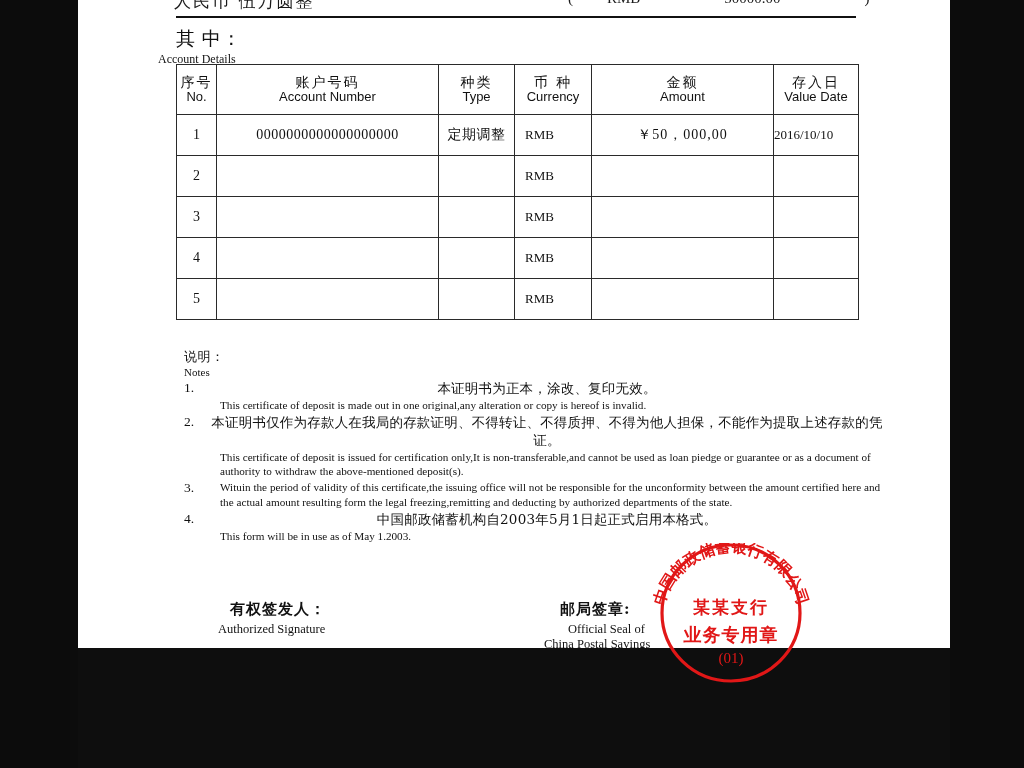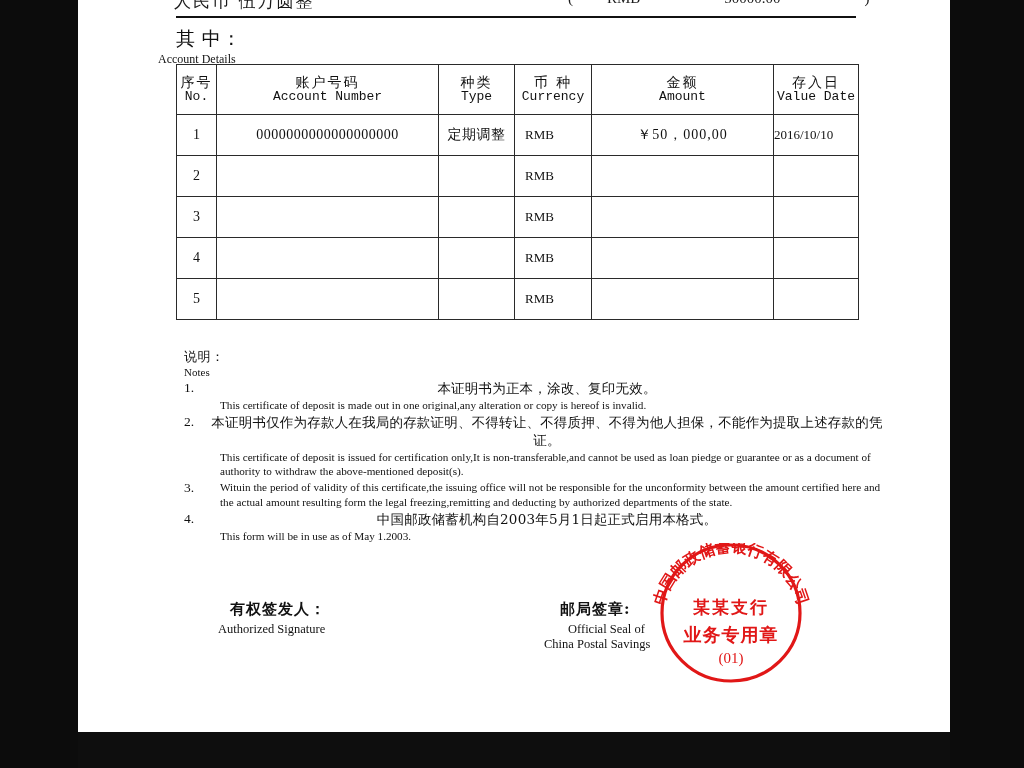--- a/index.html
+++ b/index.html
@@ -19,21 +19,21 @@
   .band {
     position: absolute; top: 0; height: 768px;
     background: #0c0c0c;
   }
   .band.left  { left: 0;   width: 78px; }
   .band.right { left: 950px; width: 74px; }
 
   #page {
     position: absolute;
     left: 78px; top: 0;
-    width: 872px; height: 732px;
+    width: 872px; height: 648px;
     background: #ffffff;
   }
 
   
   .topline {
     position: absolute;
     left: 0; top: -6px;
     width: 872px;
     height: 22px;
     overflow: hidden;
@@ -108,21 +108,21 @@
   #acct-table td { height: 41px; }
   .th-zh {
     display: block;
     font-family: "DejaVu Serif", serif;
     font-size: 14px;
     letter-spacing: 2px;
     line-height: 1.15;
   }
   .th-en {
     display: block;
-    font-family: Liberation Mono, monospace;
+    font-family: Liberation Sans, sans-serif;
     font-size: 13px;
     line-height: 1.15;
   }
   .col-no   { width: 40px; }
   .col-acct { width: 222px; }
   .col-type { width: 76px; }
   .col-cur  { width: 77px; }
   .col-amt  { width: 182px; }
   .col-date { width: 85px; }
 

